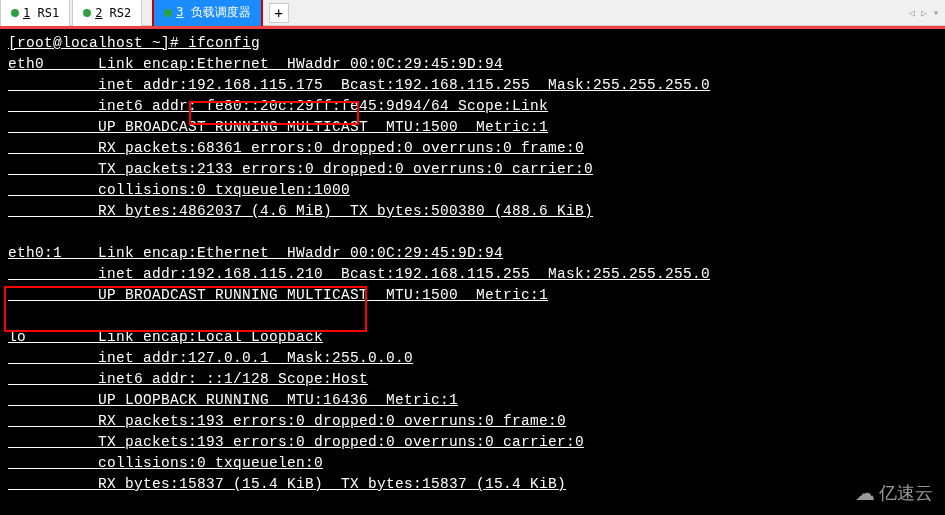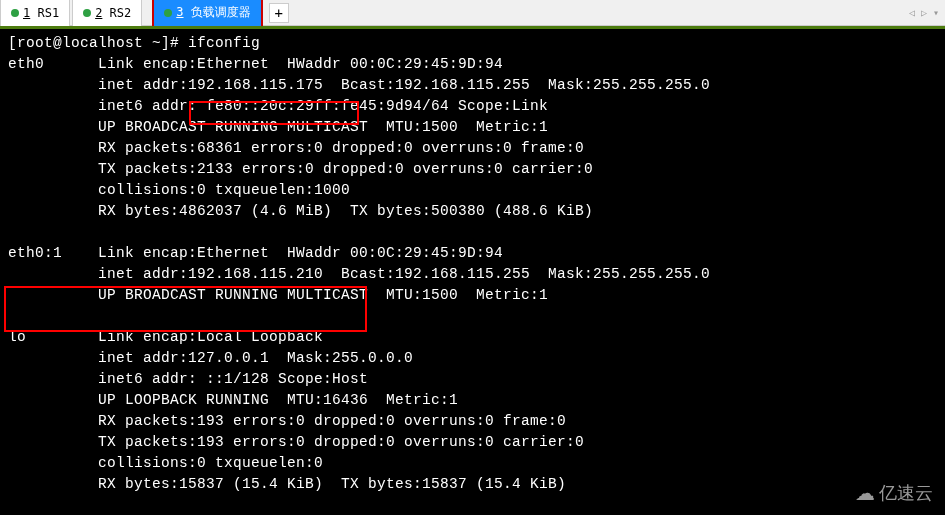--- a/index.html
+++ b/index.html
@@ -83,21 +83,22 @@
       background: #000000;
       color: #ffffff;
       font-family: "Consolas", "Courier New", monospace;
       font-size: 14.5px;
       line-height: 21px;
       padding: 4px 8px;
       height: calc(100% - 26px);
       white-space: pre;
       letter-spacing: 0.3px;
       position: relative;
-      border-top: 3px solid #4d7c0f;
+      border-top: 3px solid #ef4444;
+      text-decoration: underline;
     }
     .highlight-box {
       position: absolute;
       border: 2px solid #ff0000;
       pointer-events: none;
     }
     .hl1 {
       top: 72px;
       left: 189px;
       width: 170px;

